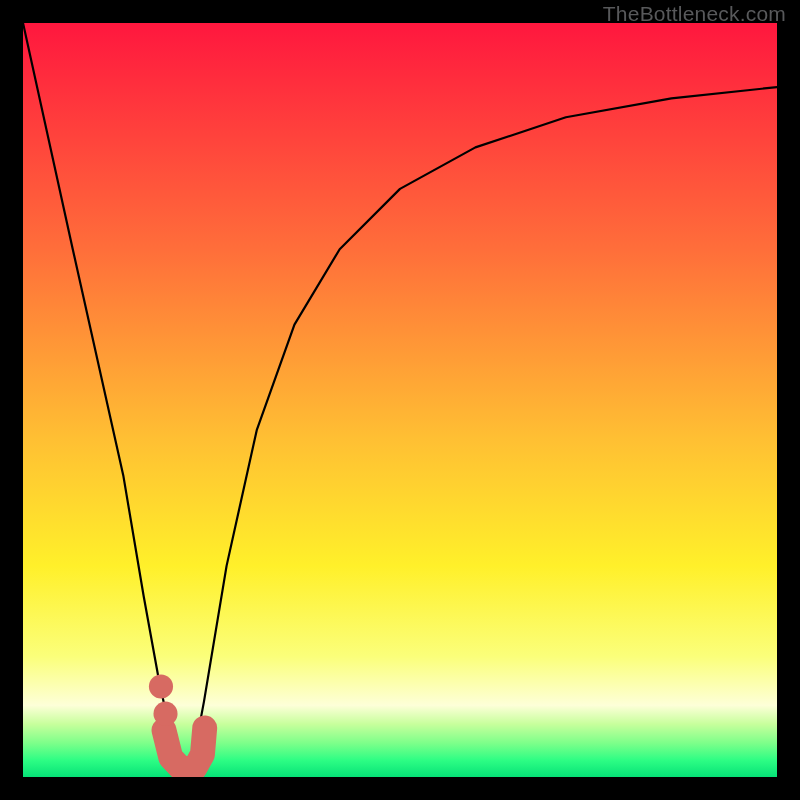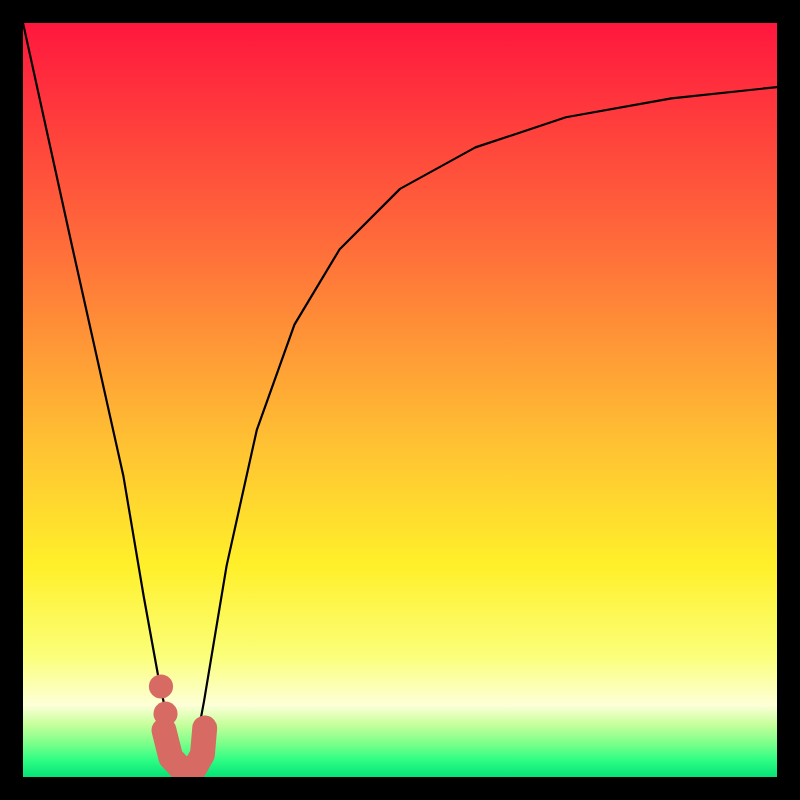--- a/index.html
+++ b/index.html
@@ -57,13 +57,14 @@
           </linearGradient>
         </defs>
         <rect x="0" y="0" width="754" height="754" fill="url(#bg-grad)"></rect>
         <path d="M0.00 0.00 L49.76 226.20 L100.28 452.40 L120.64 573.04 L135.72 655.98 L147.03 708.76 L154.57 738.92" fill="none" stroke="#000" stroke-width="2.2" stroke-linecap="round" stroke-linejoin="round"></path>
         <path d="M169.65 738.92 L180.96 678.60 L203.58 542.88 L233.74 407.16 L271.44 301.60 L316.68 226.20 L377.00 165.88 L452.40 124.41 L542.88 94.25 L648.44 75.40 L754.00 64.09" fill="none" stroke="#000" stroke-width="2.2" stroke-linecap="round" stroke-linejoin="round"></path>
         <path d="M141.00 707.25 L147.78 734.40 L158.34 745.71 L171.91 744.95 L179.45 731.38 L181.71 704.99" fill="none" stroke="#d76a62" stroke-width="24.9" stroke-linecap="round" stroke-linejoin="round"></path>
         <circle cx="137.98" cy="663.52" r="12.06" fill="#d76a62"></circle>
         <circle cx="142.51" cy="690.66" r="12.06" fill="#d76a62"></circle>
       </svg>
   </div>
+  <div class="watermark">TheBottleneck.com</div>
 </div>
 
 </body></html>

